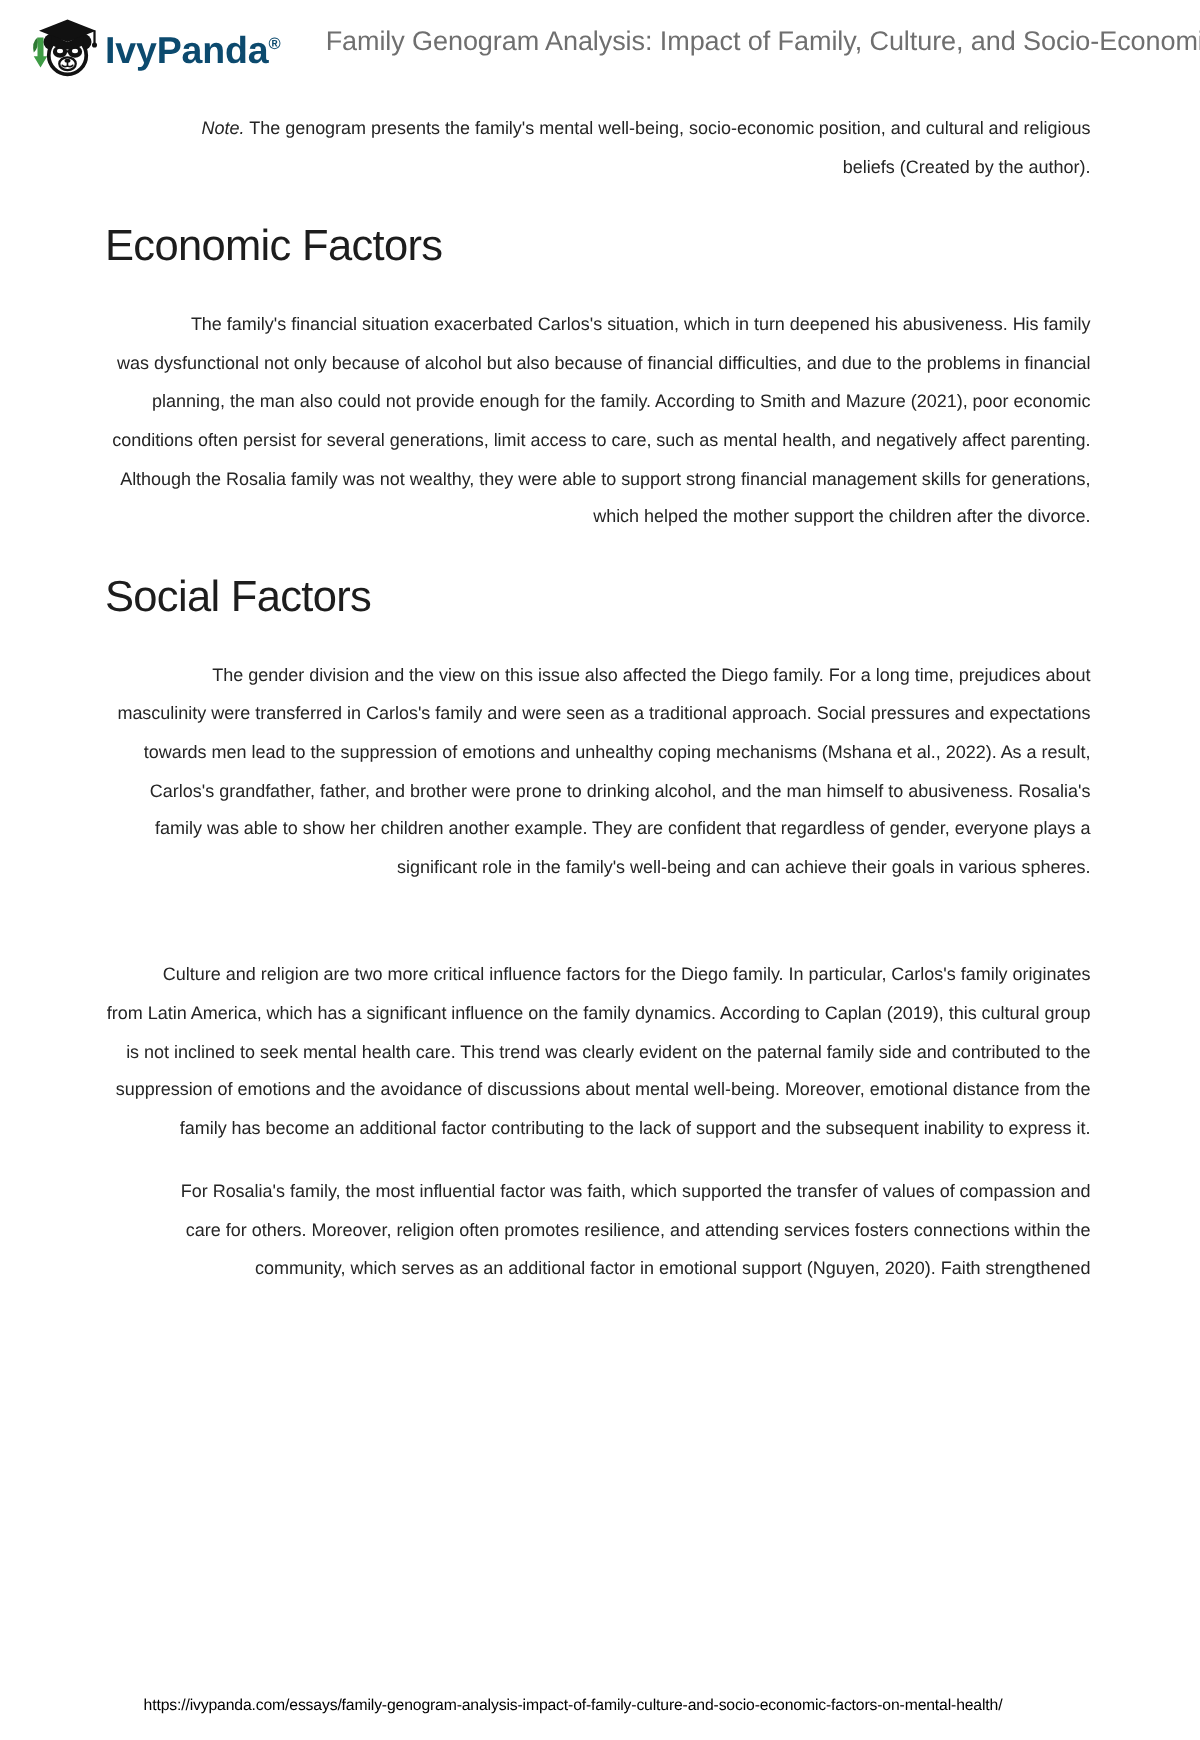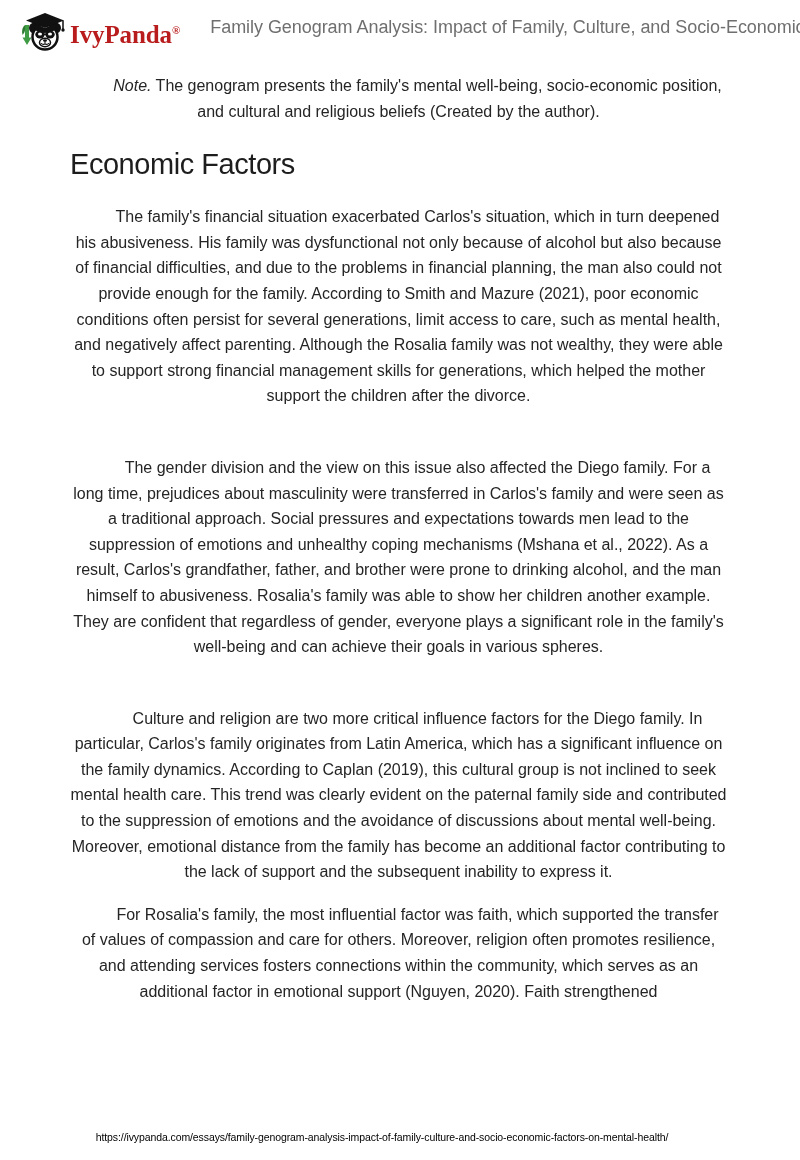--- a/index.html
+++ b/index.html
@@ -35,25 +35,25 @@
     gap: 4px;
     margin-top: 1px;
   }
   .brand-mark {
     width: 52px;
     height: 44px;
     flex: 0 0 auto;
     display: block;
   }
   .brand-wordmark {
-    font-family: Liberation Serif, serif;
+    font-family: Liberation Sans, sans-serif;
     font-weight: bold;
     font-size: 25px;
     line-height: 1;
-    color: #b91c1c;
+    color: #0c4a6e;
     letter-spacing: -0.1px;
     position: relative;
     top: 2px;
     white-space: nowrap;
   }
   .brand-wordmark .reg {
     font-size: 11px;
     vertical-align: super;
     font-weight: bold;
     letter-spacing: 0;
@@ -74,24 +74,24 @@
   .doc {
     position: absolute;
     top: 62px;
     left: 0;
     width: 800px;
     box-sizing: border-box;
     padding: 0 73px 0 70px;
   }
   .doc p {
     margin: 0;
-    font-size: 16px;
+    font-size: 12px;
     line-height: 25.6px;
     color: #252525;
-    text-align: center;
+    text-align: right;
     letter-spacing: -0.01px;
   }
   .doc p.indent {
     text-indent: 38px;
   }
   .doc p em {
     font-style: italic;
   }
   .doc h2 {
     margin: 0;
@@ -167,20 +167,21 @@
   <div class="sp-note"></div>
 
   <p class="indent"><em>Note.</em><span> The genogram presents the family's mental well-being, socio-economic position, and cultural and religious beliefs (Created by the author).</span></p>
 
   <div class="sp-before-h"></div>
   <h2>Economic Factors</h2>
   <div class="sp-after-h"></div>
   <p class="indent">The family's financial situation exacerbated Carlos's situation, which in turn deepened his abusiveness. His family was dysfunctional not only because of alcohol but also because of financial difficulties, and due to the problems in financial planning, the man also could not provide enough for the family. According to Smith and Mazure (2021), poor economic conditions often persist for several generations, limit access to care, such as mental health, and negatively affect parenting. Although the Rosalia family was not wealthy, they were able to support strong financial management skills for generations, which helped the mother support the children after the divorce.</p>
 
   <div class="sp-before-h"></div>
+  <h2>Social Factors</h2>
   <div class="sp-after-h"></div>
   <p class="indent">The gender division and the view on this issue also affected the Diego family. For a long time, prejudices about masculinity were transferred in Carlos's family and were seen as a traditional approach. Social pressures and expectations towards men lead to the suppression of emotions and unhealthy coping mechanisms (Mshana et al., 2022). As a result, Carlos's grandfather, father, and brother were prone to drinking alcohol, and the man himself to abusiveness. Rosalia's family was able to show her children another example. They are confident that regardless of gender, everyone plays a significant role in the family's well-being and can achieve their goals in various spheres.</p>
 
   <div class="sp-before-h"></div>
   <div class="sp-after-h"></div>
   <p class="indent">Culture and religion are two more critical influence factors for the Diego family. In particular, Carlos's family originates from Latin America, which has a significant influence on the family dynamics. According to Caplan (2019), this cultural group is not inclined to seek mental health care. This trend was clearly evident on the paternal family side and contributed to the suppression of emotions and the avoidance of discussions about mental well-being. Moreover, emotional distance from the family has become an additional factor contributing to the lack of support and the subsequent inability to express it.</p>
   <div class="sp-para"></div>
   <p class="indent">For Rosalia's family, the most influential factor was faith, which supported the transfer of values of compassion and care for others. Moreover, religion often promotes resilience, and attending services fosters connections within the community, which serves as an additional factor in emotional support (Nguyen, 2020). Faith strengthened</p>
 
 </div>

